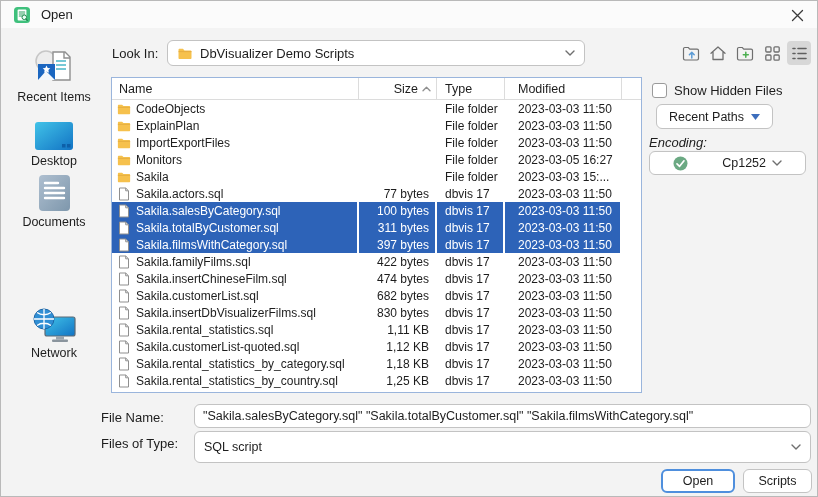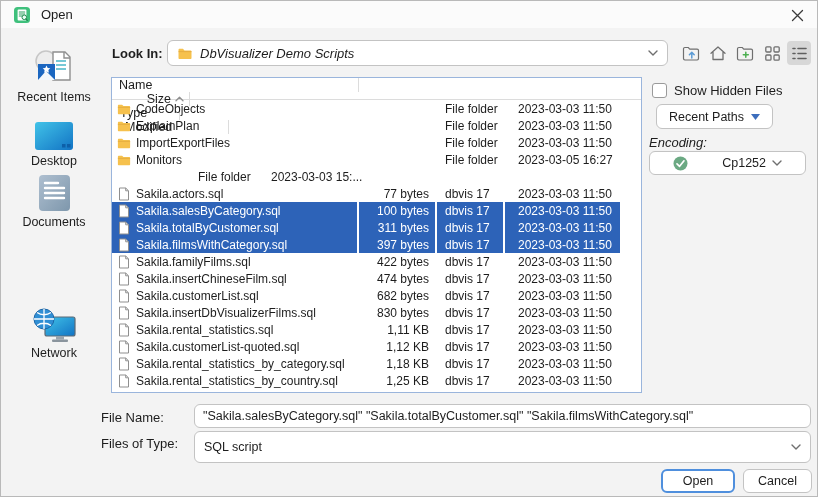--- a/index.html
+++ b/index.html
@@ -11,44 +11,44 @@
   
   .titlebar { position:absolute; left:0; top:0; right:0; height:27px; background:#fbfbfb;
               display:flex; align-items:center; padding-left:13px; }
   .titlebar .app-ic { width:16px; height:16px; margin-right:11px; }
   .titlebar .t { font-size:13px; }
   .close-btn { position:absolute; right:9px; top:3px; width:22px; height:22px;
                display:flex; align-items:center; justify-content:center; cursor:default; }
 
   
   .lbl { font-size:13px; }
-  .look-in-label { position:absolute; left:111px; top:45px;font-weight:bold; }
+  .look-in-label { position:absolute; left:111px; top:45px; }
   .combo { background:#fff; border:1px solid #c3c3c3; border-radius:6px;
            display:flex; align-items:center; }
-  .look-in-combo { position:absolute; left:166px; top:39px; width:501px; height:26px;
-                   padding:0 9px; font-size:13px;font-style:italic; }
+  .look-in-combo { position:absolute; left:166px; top:39px; width:418px; height:26px;
+                   padding:0 9px; font-size:13px; }
   .look-in-combo .fold { width:16px; height:13px; margin-right:7px; flex:0 0 auto; }
   .combo .grow { flex:1; white-space:nowrap; overflow:hidden; }
   .chev { flex:0 0 auto; }
 
   
   .tb { position:absolute; left:678px; top:40px; display:flex; gap:3px; }
   .tb .tbi { width:24px; height:24px; border-radius:4px; display:flex; align-items:center;
              justify-content:center; }
   .tb .tbi.sel { background:#d7d7d7; }
 
   
   .side-item { position:absolute; left:6px; width:94px; text-align:center; }
   .side-item .ic { height:38px; display:flex; align-items:flex-end; justify-content:center; }
   .side-item .sl { font-size:12.5px; margin-top:3px; white-space:nowrap; }
 
   
   .file-table { position:absolute; left:110px; top:76px; width:531px; height:316px;
                 background:#fff; border:1px solid #9ab5dc; overflow:hidden; }
-  .thead { display:flex; height:22px; border-bottom:1px solid #dcdcdc; font-size:12.5px;flex-direction:column; }
+  .thead { display:flex; height:22px; border-bottom:1px solid #dcdcdc; font-size:12.5px; }
   .th { display:flex; align-items:center; border-right:1px solid #dcdcdc; height:100%; }
   .th-name { width:247px; padding-left:7px; }
   .th-size { width:78px; justify-content:flex-end; padding-right:5px; gap:4px; }
   .th-type { width:68px; padding-left:8px; }
   .th-mod  { width:117px; padding-left:13px; }
   .trow { display:flex; height:17px; font-size:12px; align-items:stretch; }
   .td { display:flex; align-items:center; border-right:2px solid transparent;
         background-clip:padding-box; white-space:nowrap; overflow:hidden; }
   .td-name { width:247px; padding-left:5px; gap:5px; }
   .td-size { width:78px; justify-content:flex-end; padding-right:6px; }
@@ -279,20 +279,27 @@
               <use href="#folderIcon"></use>
             </svg>
 
         <span class="cell-text">Monitors</span>
       </div>
       <div class="td td-size"></div>
       <div class="td td-type">File folder</div>
       <div class="td td-mod">2023-03-05 16:27</div>
     </div>
         <div class="trow">
+      <div class="td td-name">
+        <svg class="row-ic" viewBox="0 0 16 14">
+              <use href="#folderIcon"></use>
+            </svg>
+
+        <span class="cell-text">Sakila</span>
+      </div>
       <div class="td td-size"></div>
       <div class="td td-type">File folder</div>
       <div class="td td-mod">2023-03-03 15:...</div>
     </div>
         <div class="trow">
       <div class="td td-name">
 
         <svg class="row-ic" viewBox="0 0 13 14">
               <use href="#fileIcon"></use>
             </svg>
@@ -465,16 +472,16 @@
   <div class="combo ft-combo">
     <span class="grow">SQL script</span>
     <svg class="chev" width="10" height="7" viewBox="0 0 10 7">
         <use href="#chevDown"></use>
       </svg>
   </div>
   <div class="btn btn-open">
     <span>Open</span>
   </div>
   <div class="btn btn-cancel">
-    <span>Cancel</span>
+    <span>Scripts</span>
   </div>
 
 </div>
 
 </body></html>

